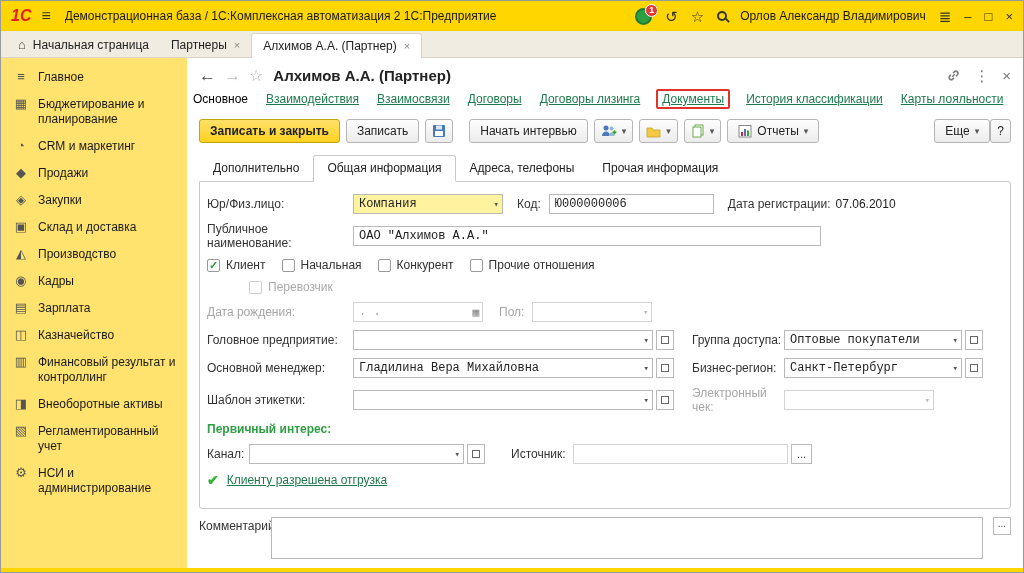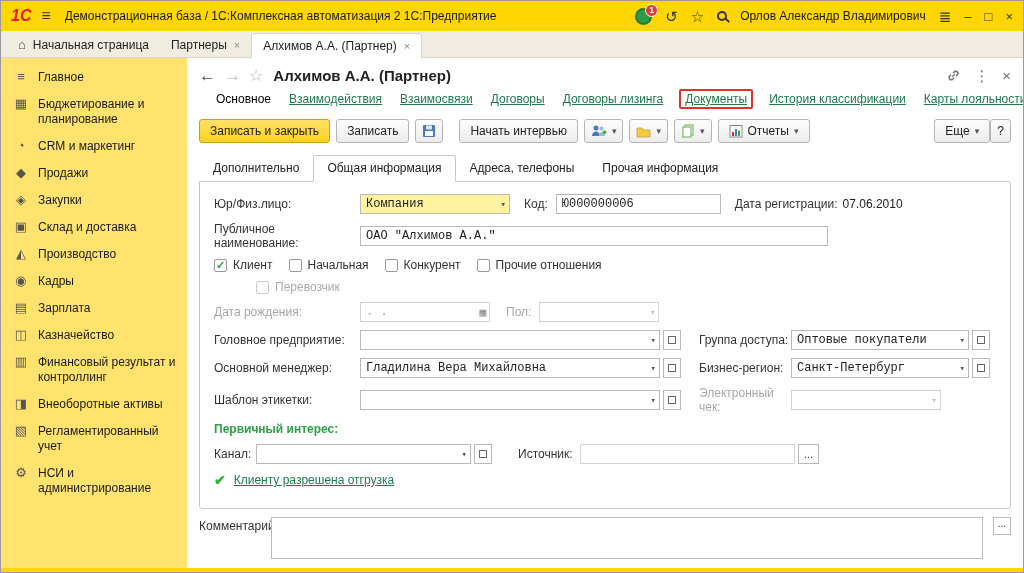--- a/index.html
+++ b/index.html
@@ -39,41 +39,41 @@
   .fheader { display:flex; align-items:center; gap:8px; padding:8px 12px 4px 12px; }
   .navarr { font-size:17px; cursor:pointer; line-height:1; }
   .navarr.back { color:#444; font-weight:bold; }
   .navarr.fwd { color:#c0c0c0; }
   .fav { color:#b0b0b0; font-size:16px; cursor:pointer; }
   .ftitle { font-size:15px; font-weight:bold; color:#222; margin-left:2px; }
   .fh-right { margin-left:auto; display:flex; align-items:center; gap:13px; color:#777; }
   .fh-right .ic { cursor:pointer; font-size:15px; line-height:1; color:#777; }
 
   
-  .navrow { display:flex; align-items:flex-start; gap:18px; padding:3px 12px 9px 29px; font-size:12px; }
+  .navrow { display:flex; align-items:flex-start; gap:18px; padding:3px 12px 9px 6px; font-size:12px; }
   .glink { color:#1d7a4d; text-decoration:underline; cursor:pointer; white-space:nowrap; }
   .navcur { color:#000; cursor:default; white-space:nowrap; }
   .ann { border:2px solid #e0342b; border-radius:2px; padding:1px 4px; margin:-3px -2px; }
   .caret { font-size:9px; color:#555; }
 
   
   .toolbar { display:flex; align-items:center; gap:6px; padding:4px 12px 8px 12px; }
   .btn { height:24px; padding:0 10px; background:linear-gradient(#fdfdfd,#ececec); border:1px solid #b5b5b5; border-radius:3px; font-size:12px; display:inline-flex; align-items:center; gap:5px; color:#222; cursor:pointer; white-space:nowrap; }
-  .btn.primary { background:linear-gradient(#ffe169,#ffd11f); border-color:#c2a40e; font-weight:normal; }
+  .btn.primary { background:linear-gradient(#ffe169,#ffd11f); border-color:#c2a40e; font-weight:bold; }
   .btn.iconb { padding:0 6px; }
   .tb-sp { width:4px; }
   .tbar-right { margin-left:auto; display:flex; }
 
   
   .ftabs { display:flex; margin:4px 12px 0 12px; }
   .ftab { padding:5px 13px; font-size:12px; color:#222; cursor:pointer; border:1px solid transparent; }
   .ftab.active { background:#fff; border:1px solid #c9c9c9; border-bottom:1px solid #fff; border-radius:3px 3px 0 0; margin-bottom:-1px; position:relative; z-index:2; }
 
   
-  .groupbox { margin:0 12px; border:1px solid #c9c9c9; border-radius:0 3px 3px 3px; padding:12px 14px; flex:1; background:#fff; position:relative; z-index:1; overflow:hidden; }
+  .groupbox { margin:0 12px; border:1px solid #c9c9c9; border-radius:0 3px 3px 3px; padding:12px 7px; flex:1; background:#fff; position:relative; z-index:1; overflow:hidden; }
   .frow { display:flex; align-items:center; margin-bottom:8px; font-size:12px; }
   .lbl { width:146px; flex:none; color:#333; }
   .lbl.dis { color:#a6a6a6; }
   .lbl2 { color:#333; }
   .input, .combo { height:20px; border:1px solid #b9b9b7; background:#fff; display:flex; align-items:center; padding:0 3px 0 5px; font-size:12px; color:#222;font-family:Liberation Mono, monospace; }
   .input .tx, .combo .tx { flex:1; white-space:nowrap; overflow:hidden; }
   .combo .caret { padding-left:4px; }
   .openbtn { width:18px; height:20px; border:1px solid #b9b9b7; margin-left:3px; display:flex; align-items:center; justify-content:center; background:#fff; cursor:pointer; }
   .openic { width:8px; height:8px; border:1px solid #666; display:block; }
   .dotsbtn { height:20px; border:1px solid #b9b9b7; background:#fff; padding:0 5px; margin-left:3px; font-size:11px; color:#444; display:flex; align-items:center; cursor:pointer; }

